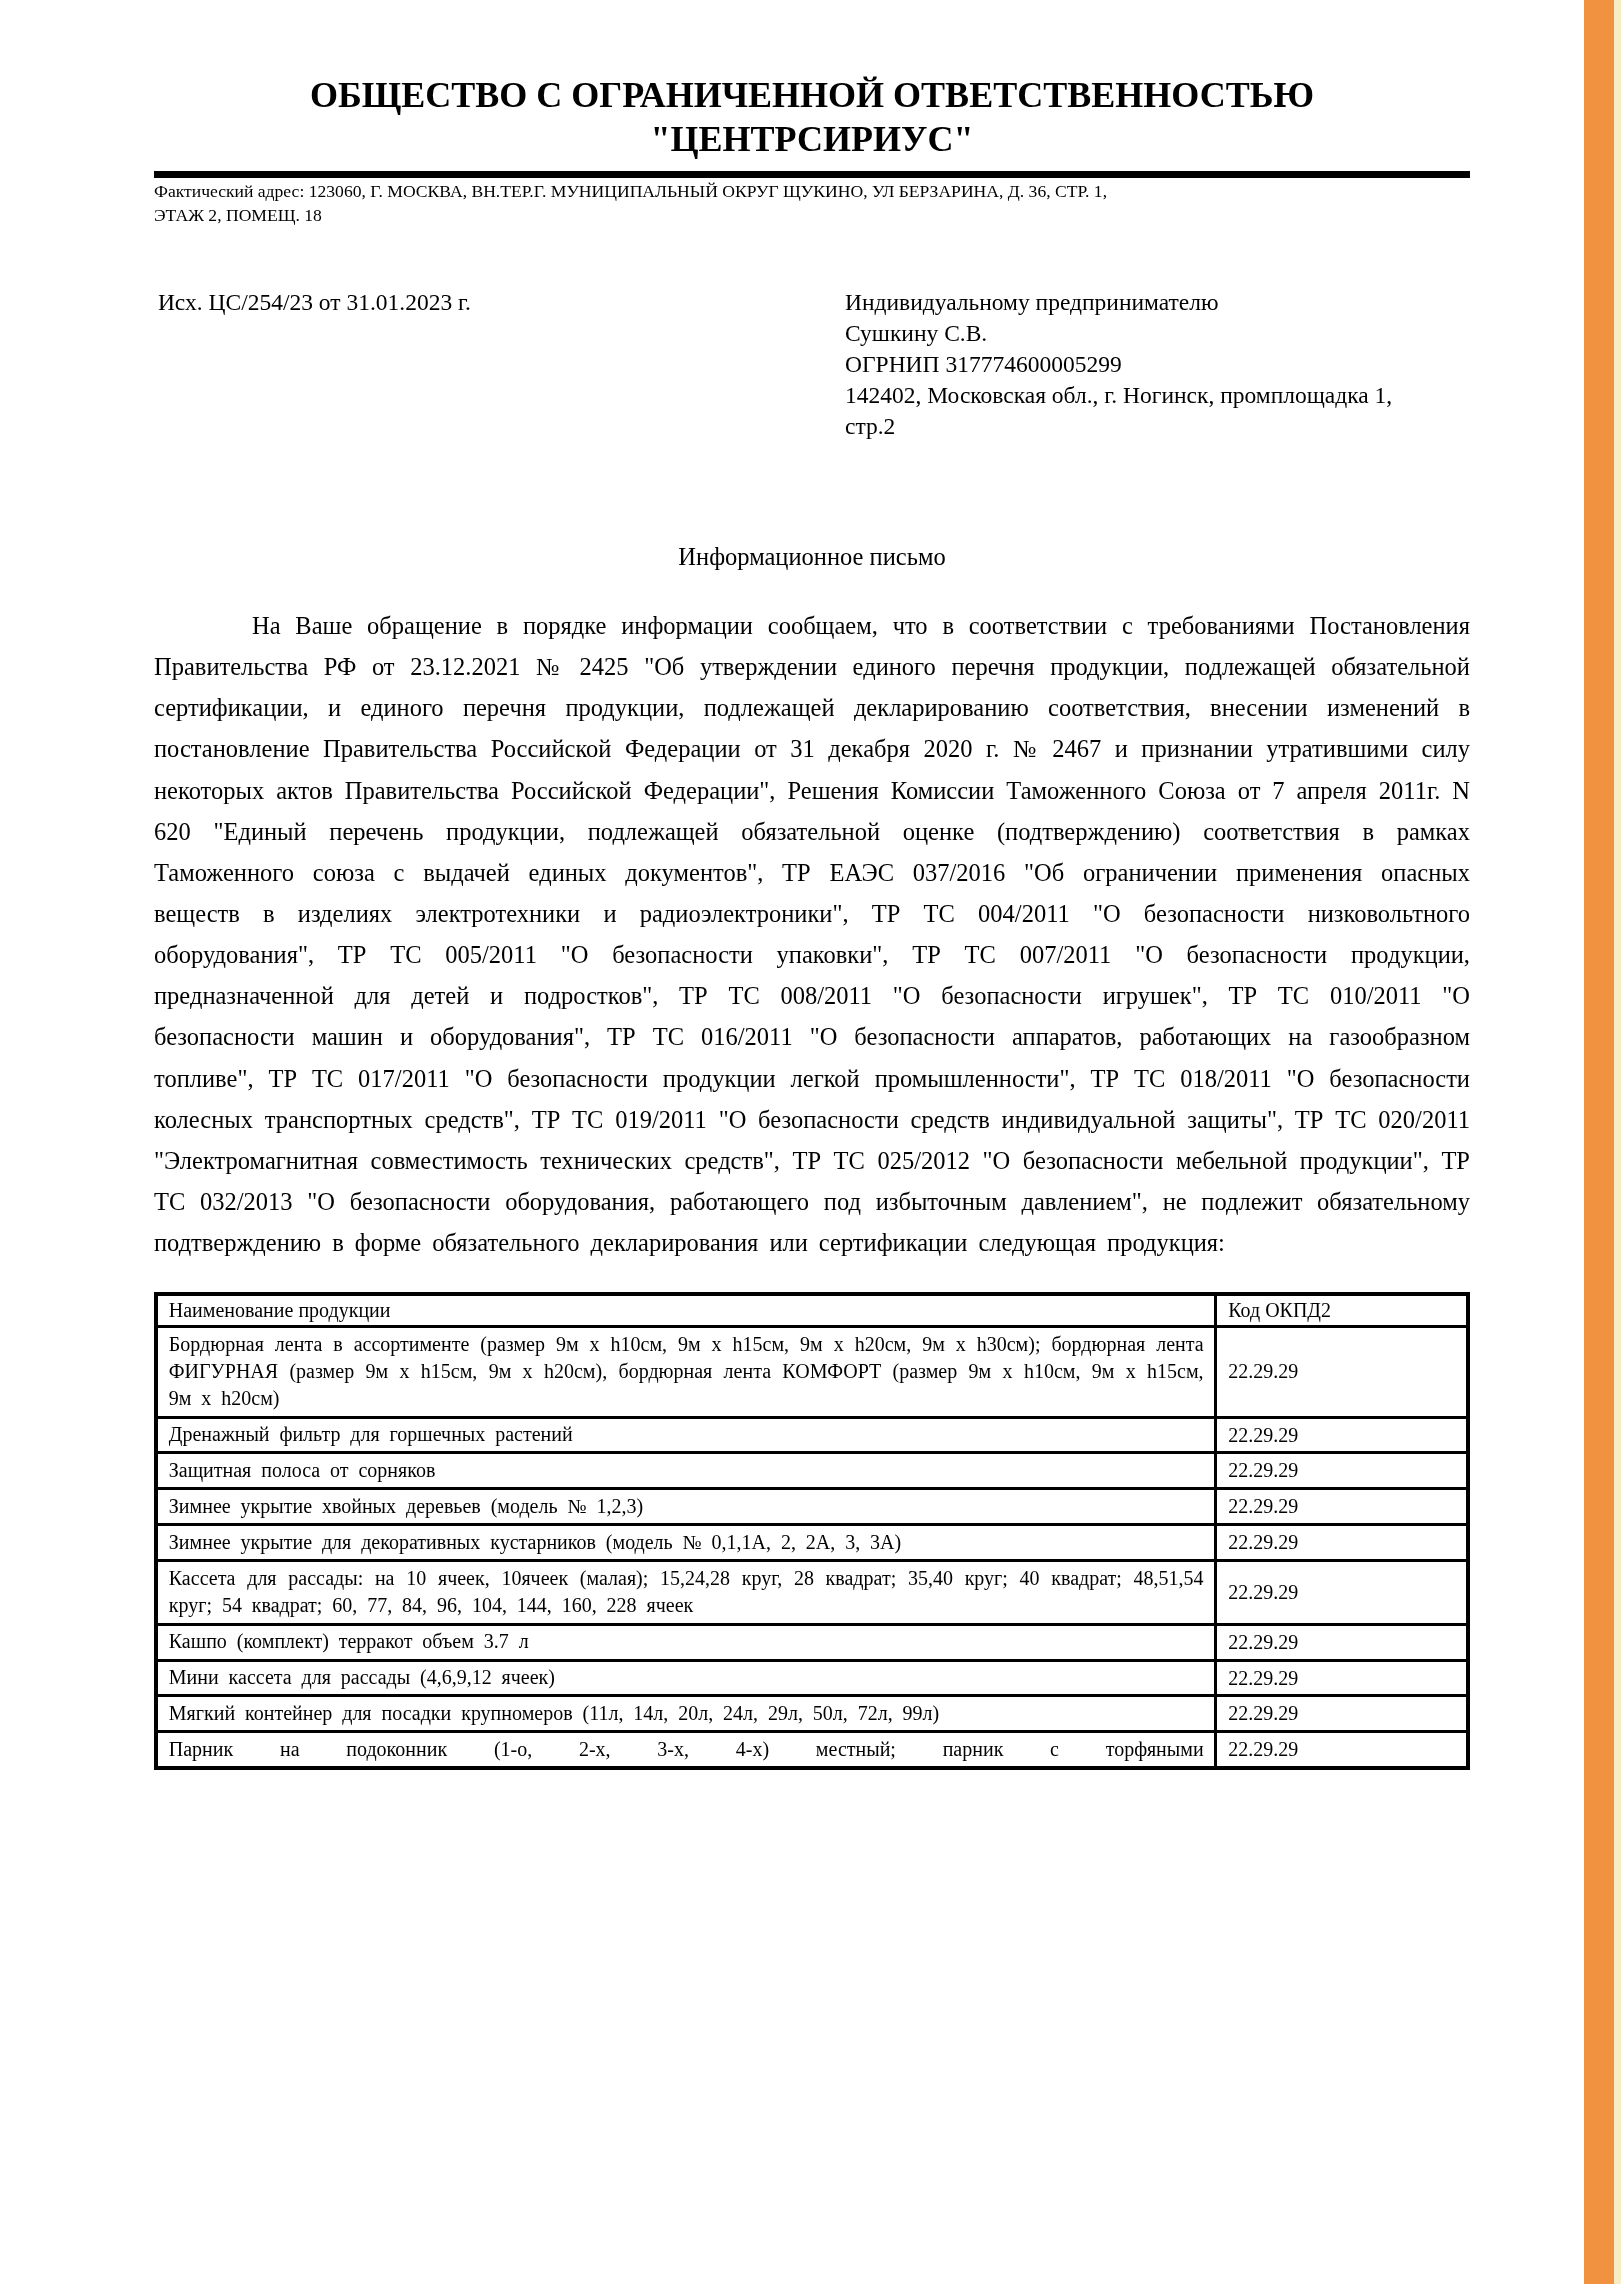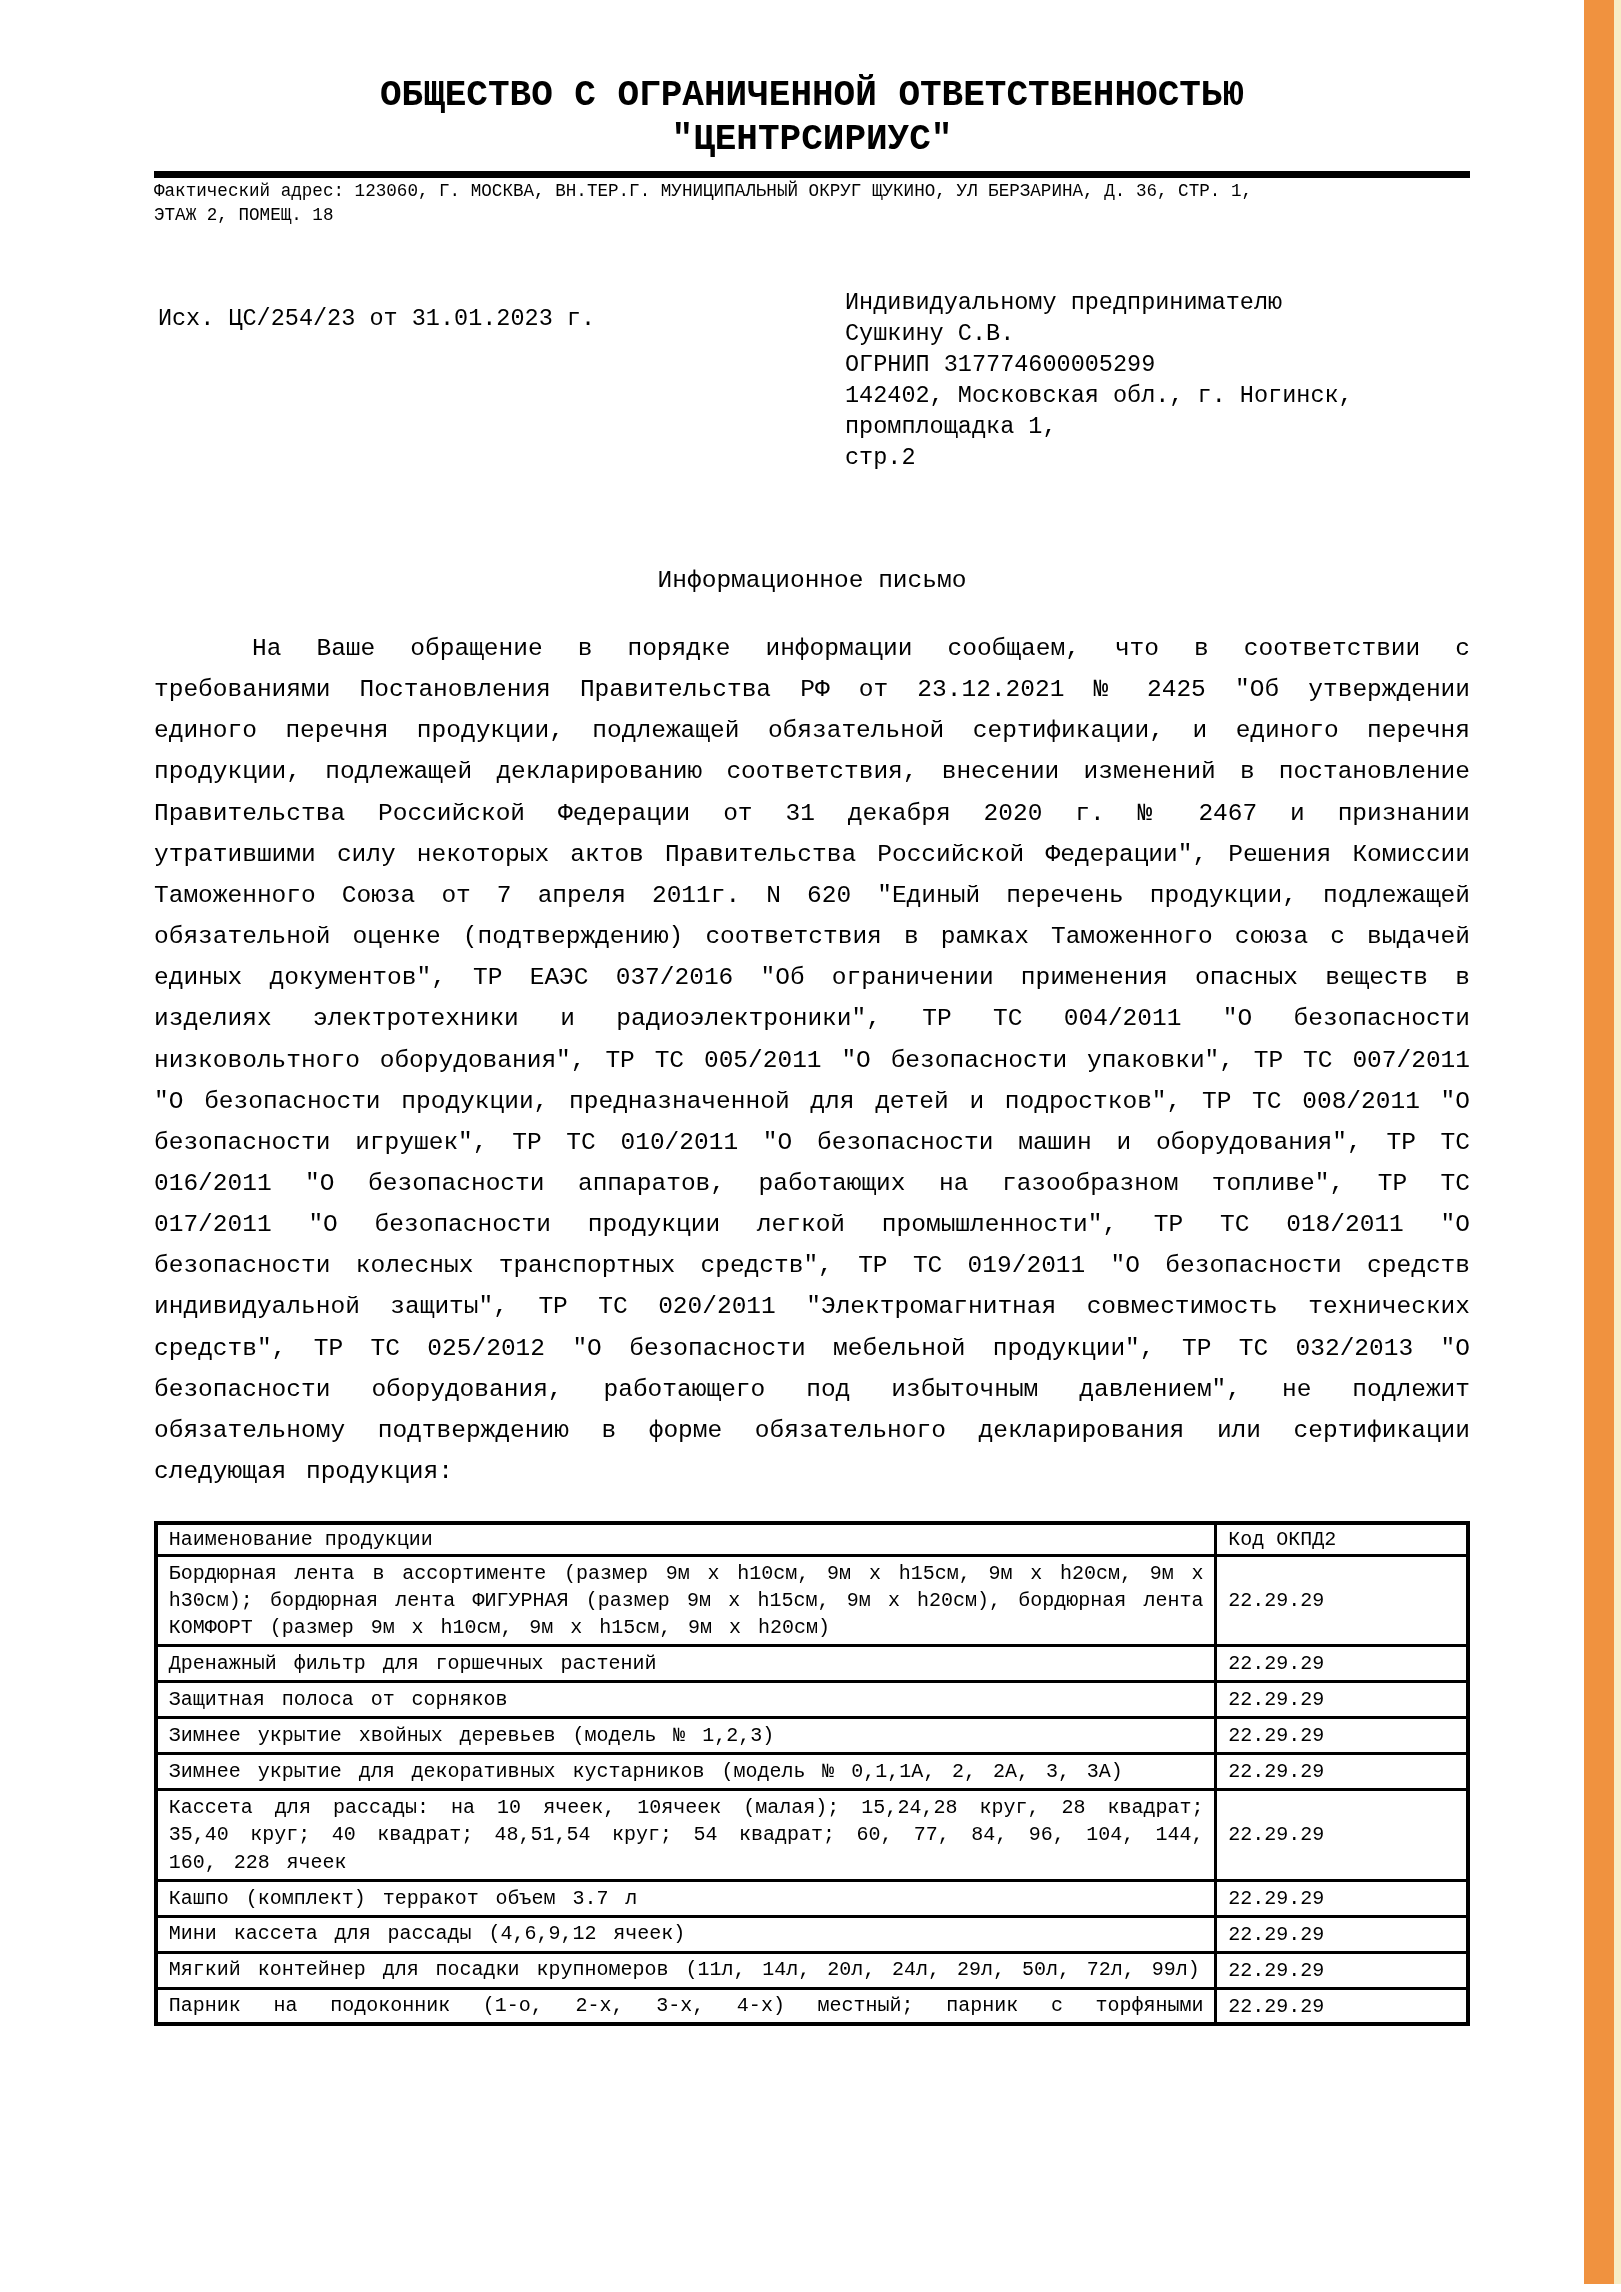--- a/index.html
+++ b/index.html
@@ -2,21 +2,21 @@
 <html lang="ru"><head>
 <meta charset="utf-8">
 <style>
   html, body { margin: 0; padding: 0; background: #ffffff; }
   .page {
     position: relative;
     width: 1621px;
     height: 2284px;
     background: #ffffff;
     overflow: hidden;
-    font-family: Liberation Mono, monospace;
+    font-family: Liberation Serif, serif;
     color: #000000;
   }
   .orange-bar {
     position: absolute;
     top: 0; right: 6.9px;
     width: 30px; height: 100%;
     background: #F0923F;
   }
   .cream-strip {
     position: absolute;
@@ -45,21 +45,21 @@
     margin-top: 2.9px;
     font-size: 17.6px;
     line-height: 1.35;
   }
   .letter-meta {
     position: relative;
     margin-top: 59px;
     font-size: 23.5px;
     min-height: 162px;
   }
-  .outgoing-ref { position: absolute; left: 3.9px; top: 18px; }
+  .outgoing-ref { position: absolute; left: 3.9px; top: 2px; }
   .recipient-block { margin-left: 691px; line-height: 1.32; }
   .letter-title {
     margin-top: 94px;
     text-align: center;
     font-size: 24.5px;
   }
   .letter-body {
     margin-top: 34px;
     font-size: 24.5px;
     line-height: 1.68;

